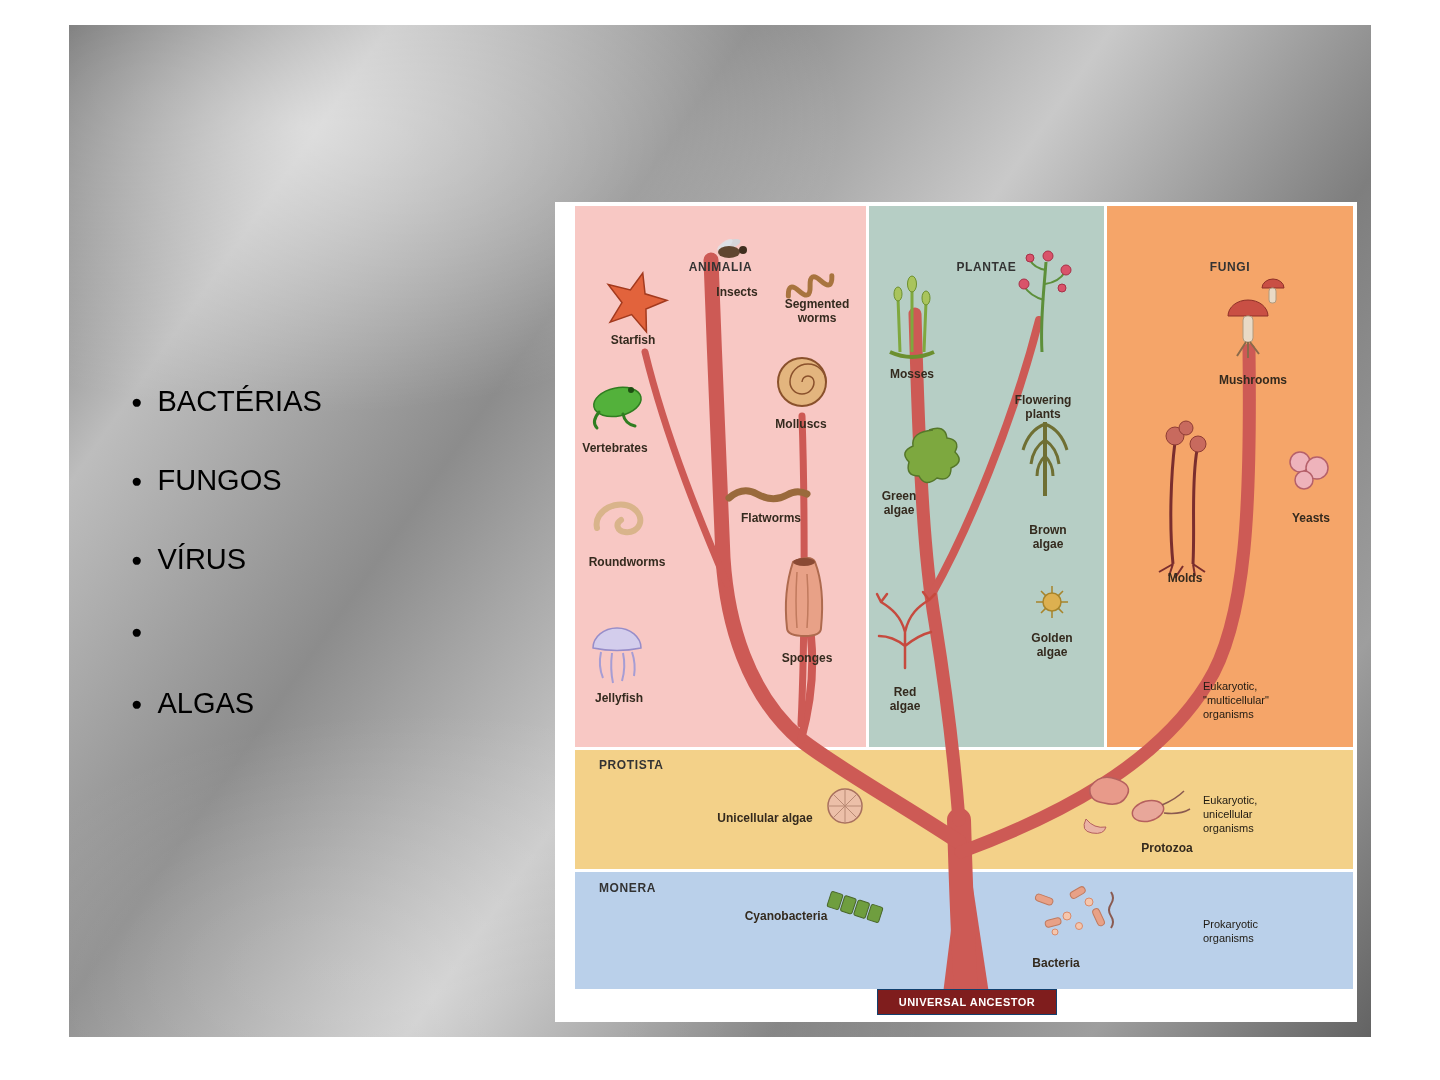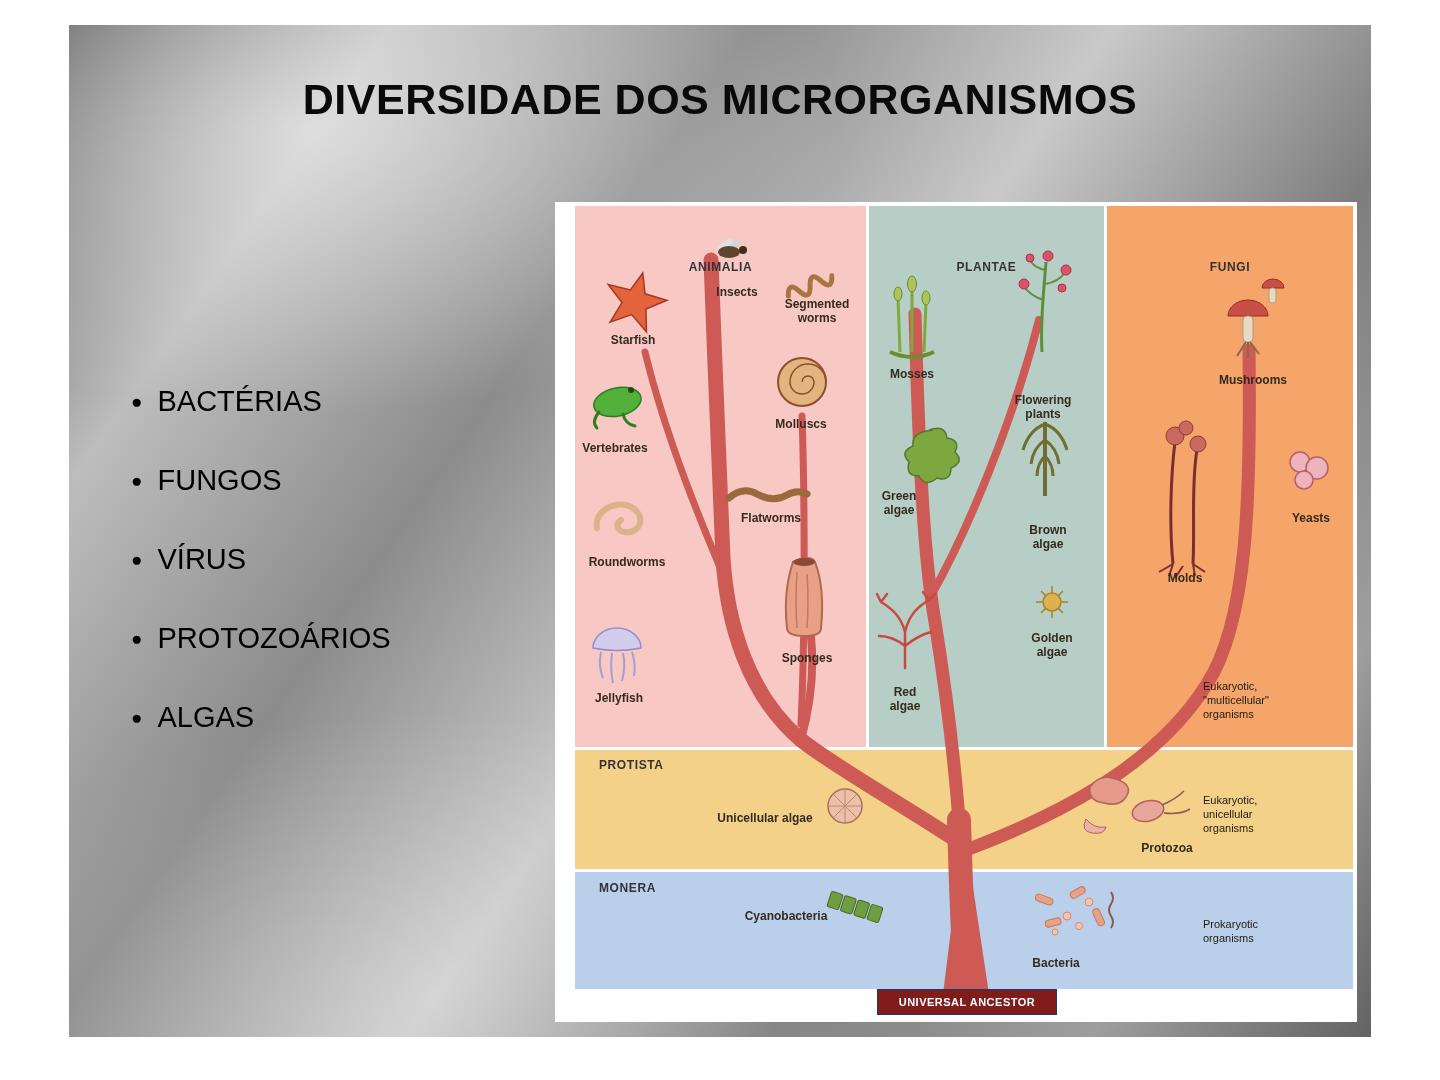--- a/index.html
+++ b/index.html
@@ -49,38 +49,36 @@
     background:#7f1d1d;border:1px solid #12406e;color:#fff;
     display:flex;align-items:center;justify-content:center;
     font-size:11px;font-weight:bold;letter-spacing:0.5px;
   }
 </style>
 </head>
 <body>
 
 <div class="slide">
 
-  <div class="title">DIVERSIDADE DOS MICRORGANISMOS</div>
 
   <div class="bullets">
     <div class="bullet-item">
       <span class="bullet-dot">●</span>
       <span>BACTÉRIAS</span>
     </div>
     <div class="bullet-item">
       <span class="bullet-dot">●</span>
       <span>FUNGOS</span>
     </div>
     <div class="bullet-item">
       <span class="bullet-dot">●</span>
       <span>VÍRUS</span>
     </div>
     <div class="bullet-item">
       <span class="bullet-dot">●</span>
-      <span>PROTOZOÁRIOS</span>
     </div>
     <div class="bullet-item">
       <span class="bullet-dot">●</span>
       <span>ALGAS</span>
     </div>
   </div>
 
   <div class="figure">
 
     <div class="panel p-animalia"></div>

